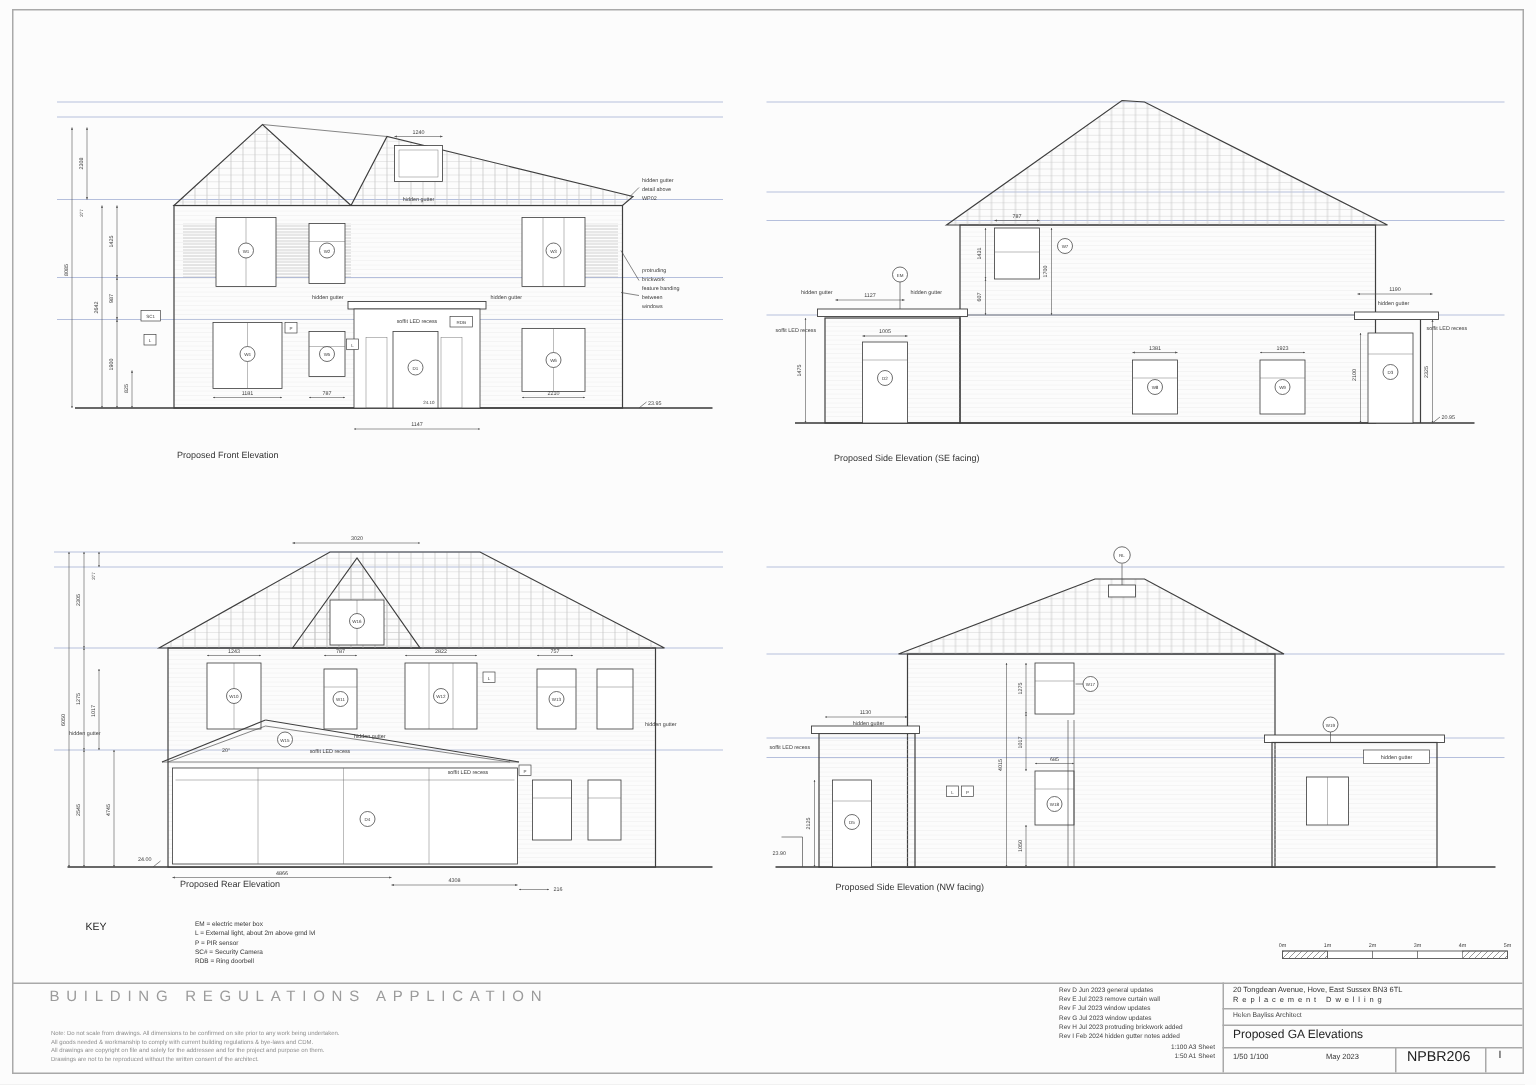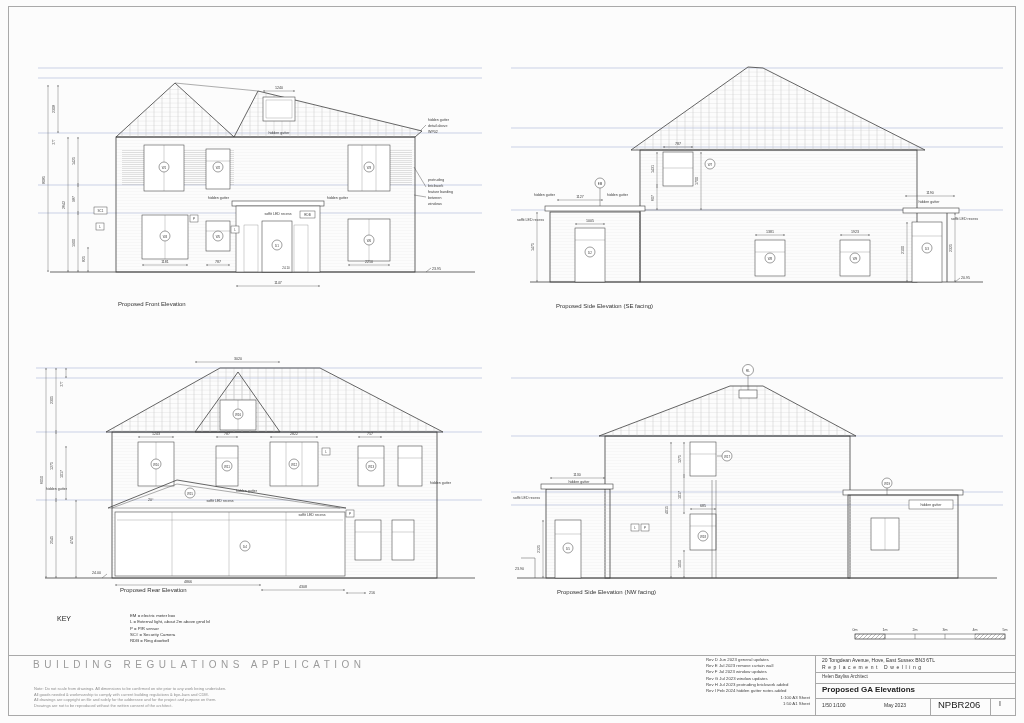--- a/index.html
+++ b/index.html
@@ -27,21 +27,21 @@
   .caption{position:absolute;font-size:6px;color:#333}
   .bra-title{position:absolute;left:33px;top:659px;font-size:10px;letter-spacing:4.5px;color:#9b9b9b}
   .notes{position:absolute;left:34px;top:686px;font-size:4px;line-height:5.6px;color:#8f8f8f}
   .key-title{position:absolute;left:57px;top:615px;font-size:7px;color:#222}
   .key-items{position:absolute;left:130px;top:613px;font-size:4.3px;line-height:6.3px;color:#333}
   .revs{position:absolute;left:706px;top:657px;font-size:4.3px;line-height:6.2px;color:#444}
   .sheetscales{position:absolute;left:706px;top:695px;width:104px;text-align:right;font-size:4.3px;line-height:6px;color:#444}
   .tb-address{position:absolute;left:822px;top:657px;font-size:5px;color:#333}
   .tb-project{position:absolute;left:822px;top:664px;font-size:5px;letter-spacing:2.6px;color:#333}
   .tb-architect{position:absolute;left:822px;top:674px;font-size:4.5px;color:#444}
-  .tb-title{position:absolute;left:822px;top:685px;font-size:8px;font-weight:700;color:#222}
+  .tb-title{position:absolute;left:822px;top:685px;font-size:8px;font-weight:400;color:#222}
   .tb-scale{position:absolute;left:822px;top:702px;font-size:5px;color:#333}
   .tb-date{position:absolute;left:884px;top:702px;font-size:5px;color:#333}
   .tb-number{position:absolute;left:938px;top:699px;font-size:9.5px;font-weight:normal;color:#222}
   .tb-rev{position:absolute;left:999px;top:700px;font-size:7px;color:#222}
 </style>
 </head>
 <body>
 
 <div class="sheet">
   <div class="frame"></div>

